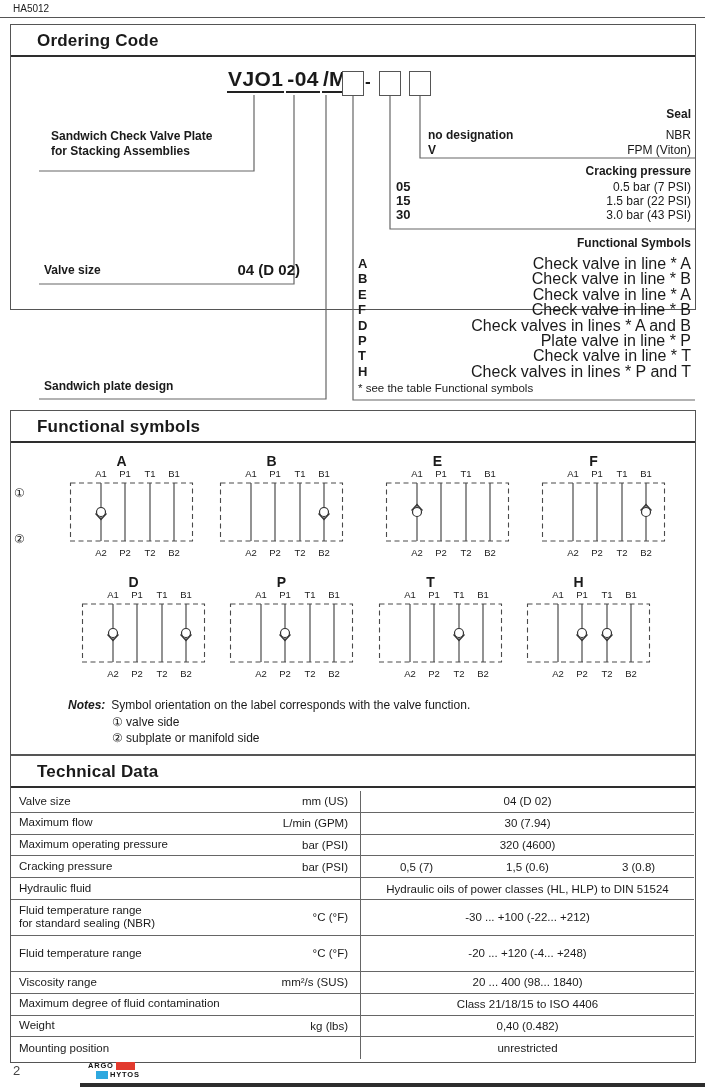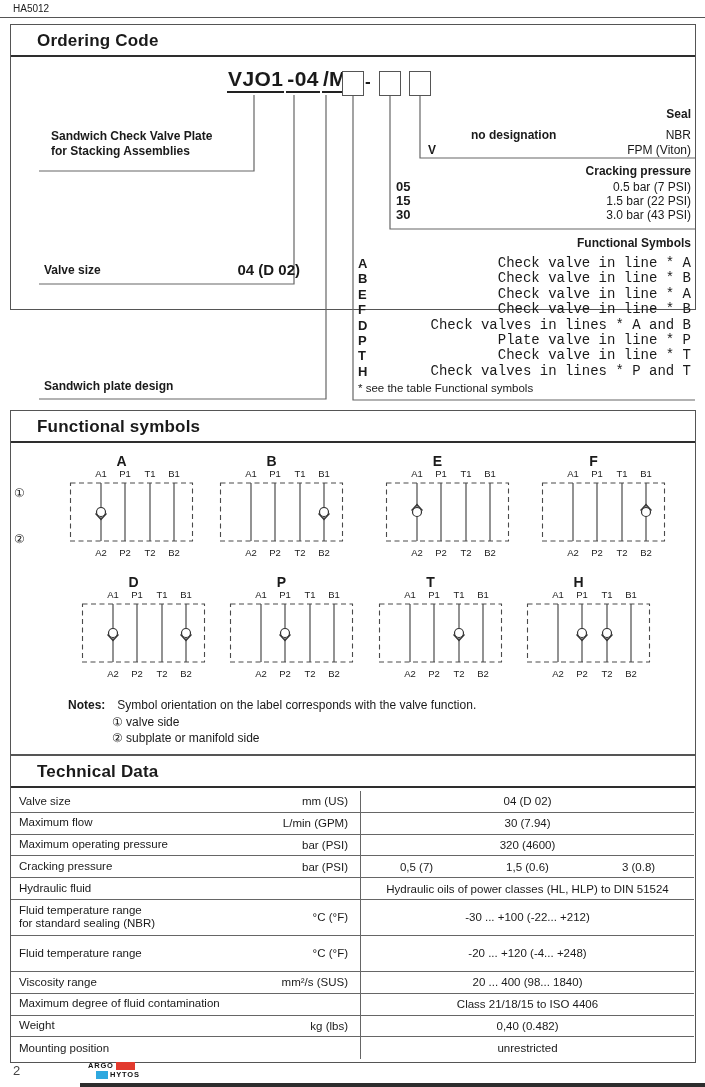--- a/index.html
+++ b/index.html
@@ -19,36 +19,36 @@
   .code-dash{left:354px;top:47px;font-size:17px;font-weight:bold;}
   .callout-label{font-weight:bold;font-size:12px;line-height:15px;}
   .vs-row{left:33px;top:236px;width:256px;display:flex;justify-content:space-between;align-items:flex-end;}
   .vs-row .vsv{font-size:15px;font-weight:bold;}
   .opt-block{position:absolute;width:338px;left:342px;}
   .opt-head{font-weight:bold;font-size:12px;text-align:right;}
   .opt-row{display:flex;justify-content:space-between;font-size:12px;}
   .opt-row .oc{font-weight:bold;}
   .fs-row{display:flex;justify-content:space-between;line-height:15.4px;}
   .fs-row .oc{font-weight:bold;font-size:13px;padding-left:5px;}
-  .fs-row .ov{font-size:14px;font-family:Liberation Mono, monospace;}
+  .fs-row .ov{font-size:16px;}
   .footnote{font-size:11.5px;padding-left:5px;margin-top:3px;}
   svg.wire{position:absolute;left:0;top:0;pointer-events:none;}
   svg.wire polyline{fill:none;stroke:#666;stroke-width:1.2;}
   
   .sym-cell{position:absolute;width:125px;}
   .sym-letter{width:125px;text-align:center;font-weight:bold;font-size:14px;height:15px;position:relative;left:-10px;}
   .ports{position:relative;height:13px;width:125px;}
   .ports span{position:absolute;transform:translateX(-50%);font-size:9.5px;color:#222;top:0;}
   .sym-svg line{stroke:#3a3a3a;stroke-width:1.1;}
   .sym-svg rect{fill:none;stroke:#4a4a4a;stroke-width:1.1;stroke-dasharray:5 3.5;}
   .sym-svg circle{fill:#fff;stroke:#333;stroke-width:1.2;}
   .sym-svg polyline{fill:none;stroke:#333;stroke-width:1.2;}
   .side-marker{position:absolute;font-size:12px;color:#222;}
   .notes{position:absolute;left:57px;top:286px;font-size:12px;line-height:16.5px;}
-  .notes .lbl{font-weight:bold;margin-right:12px;}
+  .notes .lbl{font-weight:bold;margin-right:6px;font-style:italic;}
   .notes .ind{padding-left:44px;}
   
   .t-table{position:absolute;left:0;top:35px;width:683px;}
   .t-row{display:flex;align-items:stretch;border-bottom:1px solid #666;box-sizing:border-box;}
   .t-row.last{border-bottom:none;}
   .t-row.h1{height:21.8px;}
   .t-row.h2{height:36px;}
   .t-name{flex:1;font-size:11.5px;padding-left:8px;display:flex;flex-direction:column;justify-content:center;line-height:13.5px;}
   .t-unit{width:100px;font-size:11.5px;text-align:right;padding-right:12px;display:flex;flex-direction:column;justify-content:center;align-items:flex-end;}
   .t-val{width:333px;border-left:1px solid #666;font-size:11.5px;display:flex;align-items:center;justify-content:center;text-align:center;}
@@ -96,21 +96,21 @@
   <div class="abs vs-row">
     <span class="callout-label">Valve size</span>
     <span class="vsv">04 (D 02)</span>
   </div>
 
   <div class="abs callout-label" style="left:33px;top:354px;">Sandwich plate design</div>
 
   <div class="opt-block" style="top:82px;">
     <div class="opt-head" style="margin-bottom:7px;">Seal</div>
     <div class="opt-row" style="line-height:14.5px;">
-      <span class="oc" style="padding-left:118px;">no designation</span>
+      <span class="oc" style="padding-left:75px;">no designation</span>
       <span>NBR</span>
     </div>
     <div class="opt-row" style="line-height:14.5px;">
       <span class="oc" style="padding-left:75px;">V</span>
       <span>FPM (Viton)</span>
     </div>
   </div>
 
   <div class="opt-block" style="top:139px;">
     <div class="opt-head" style="margin-bottom:2px;">Cracking pressure</div>

